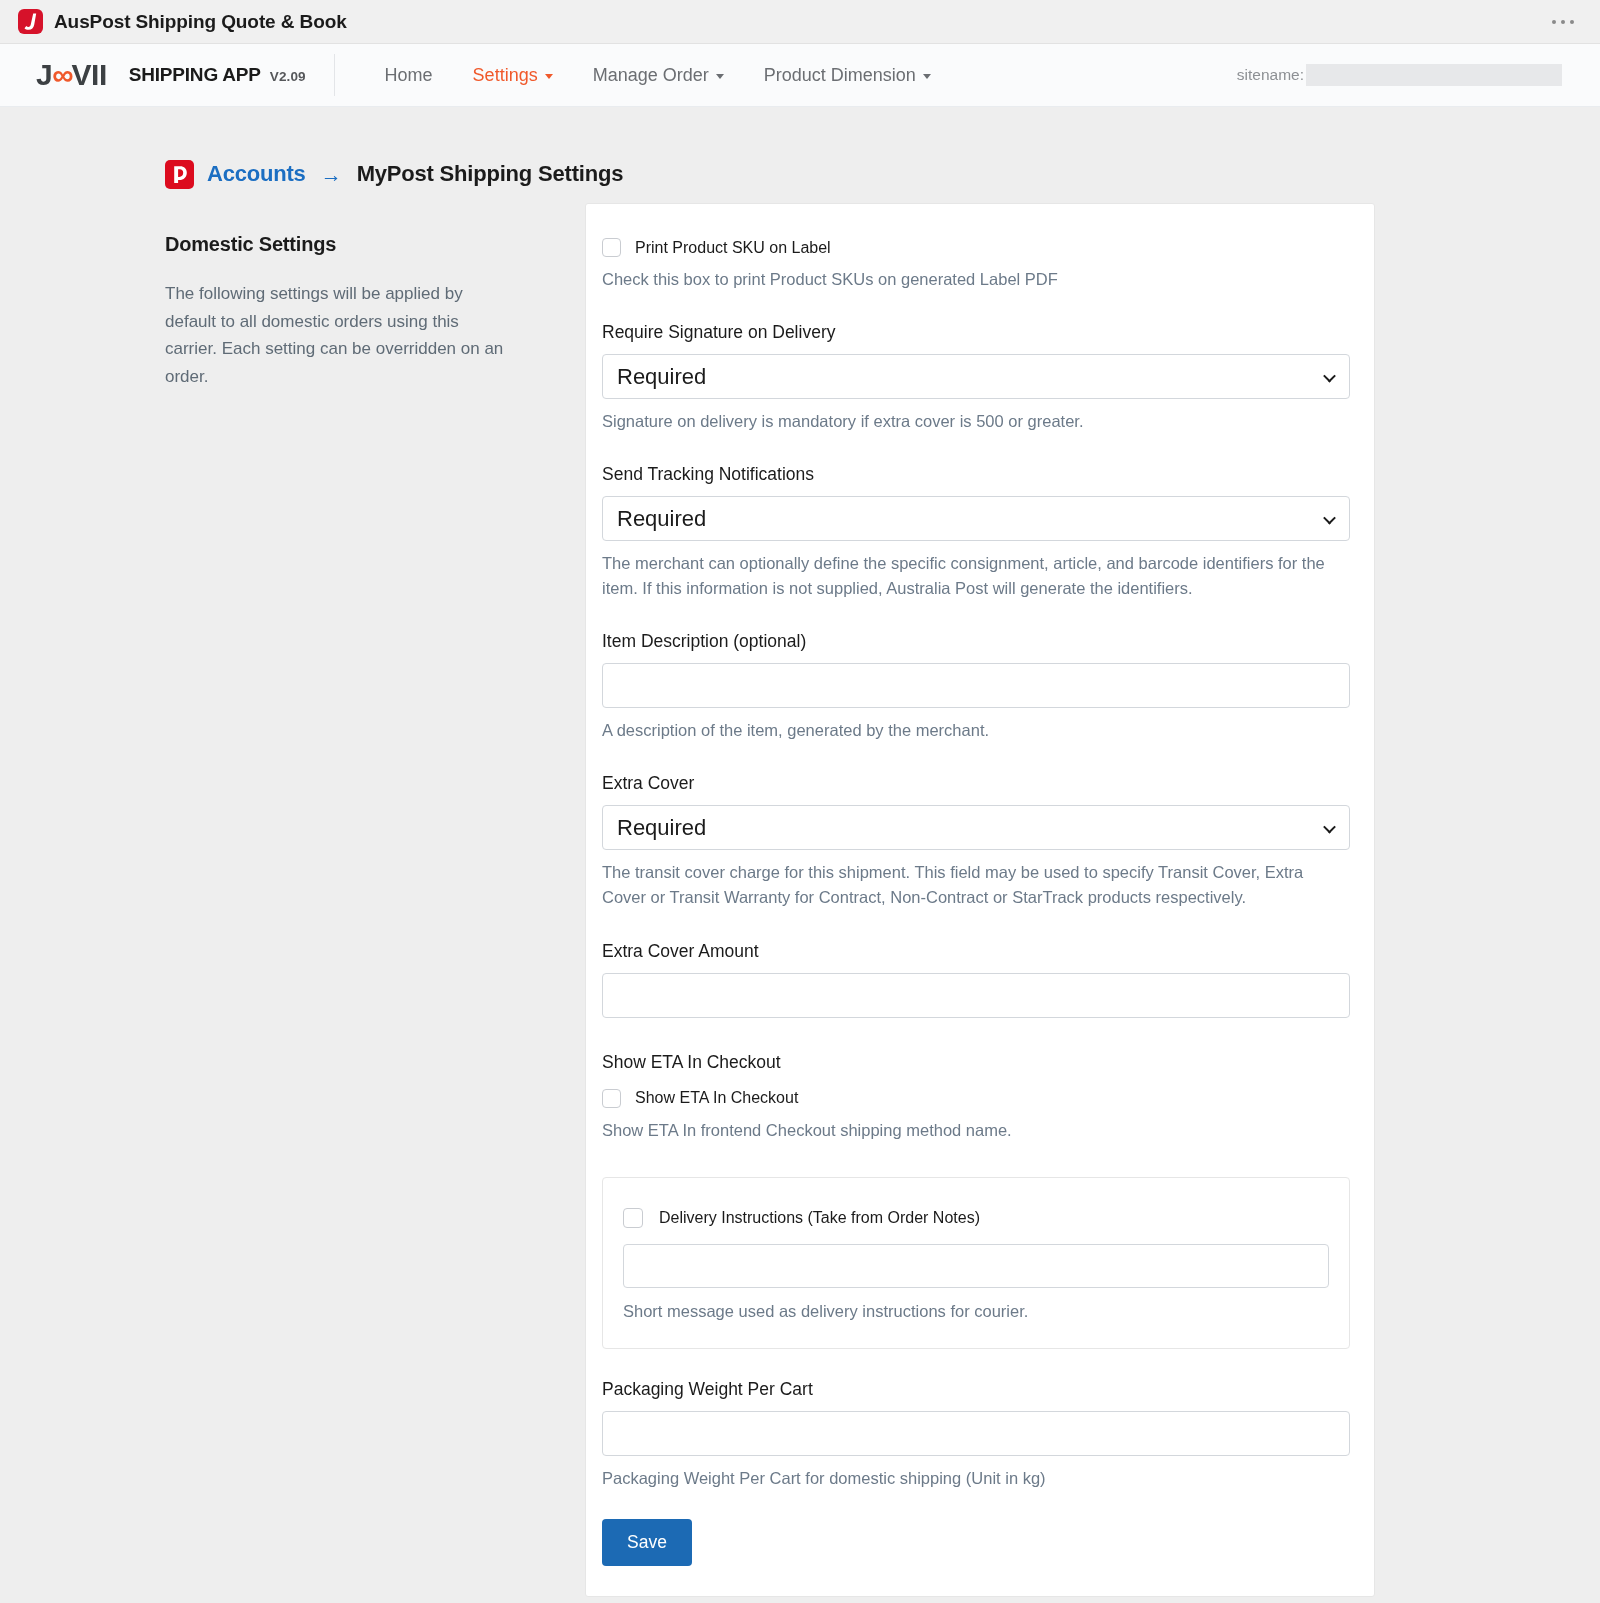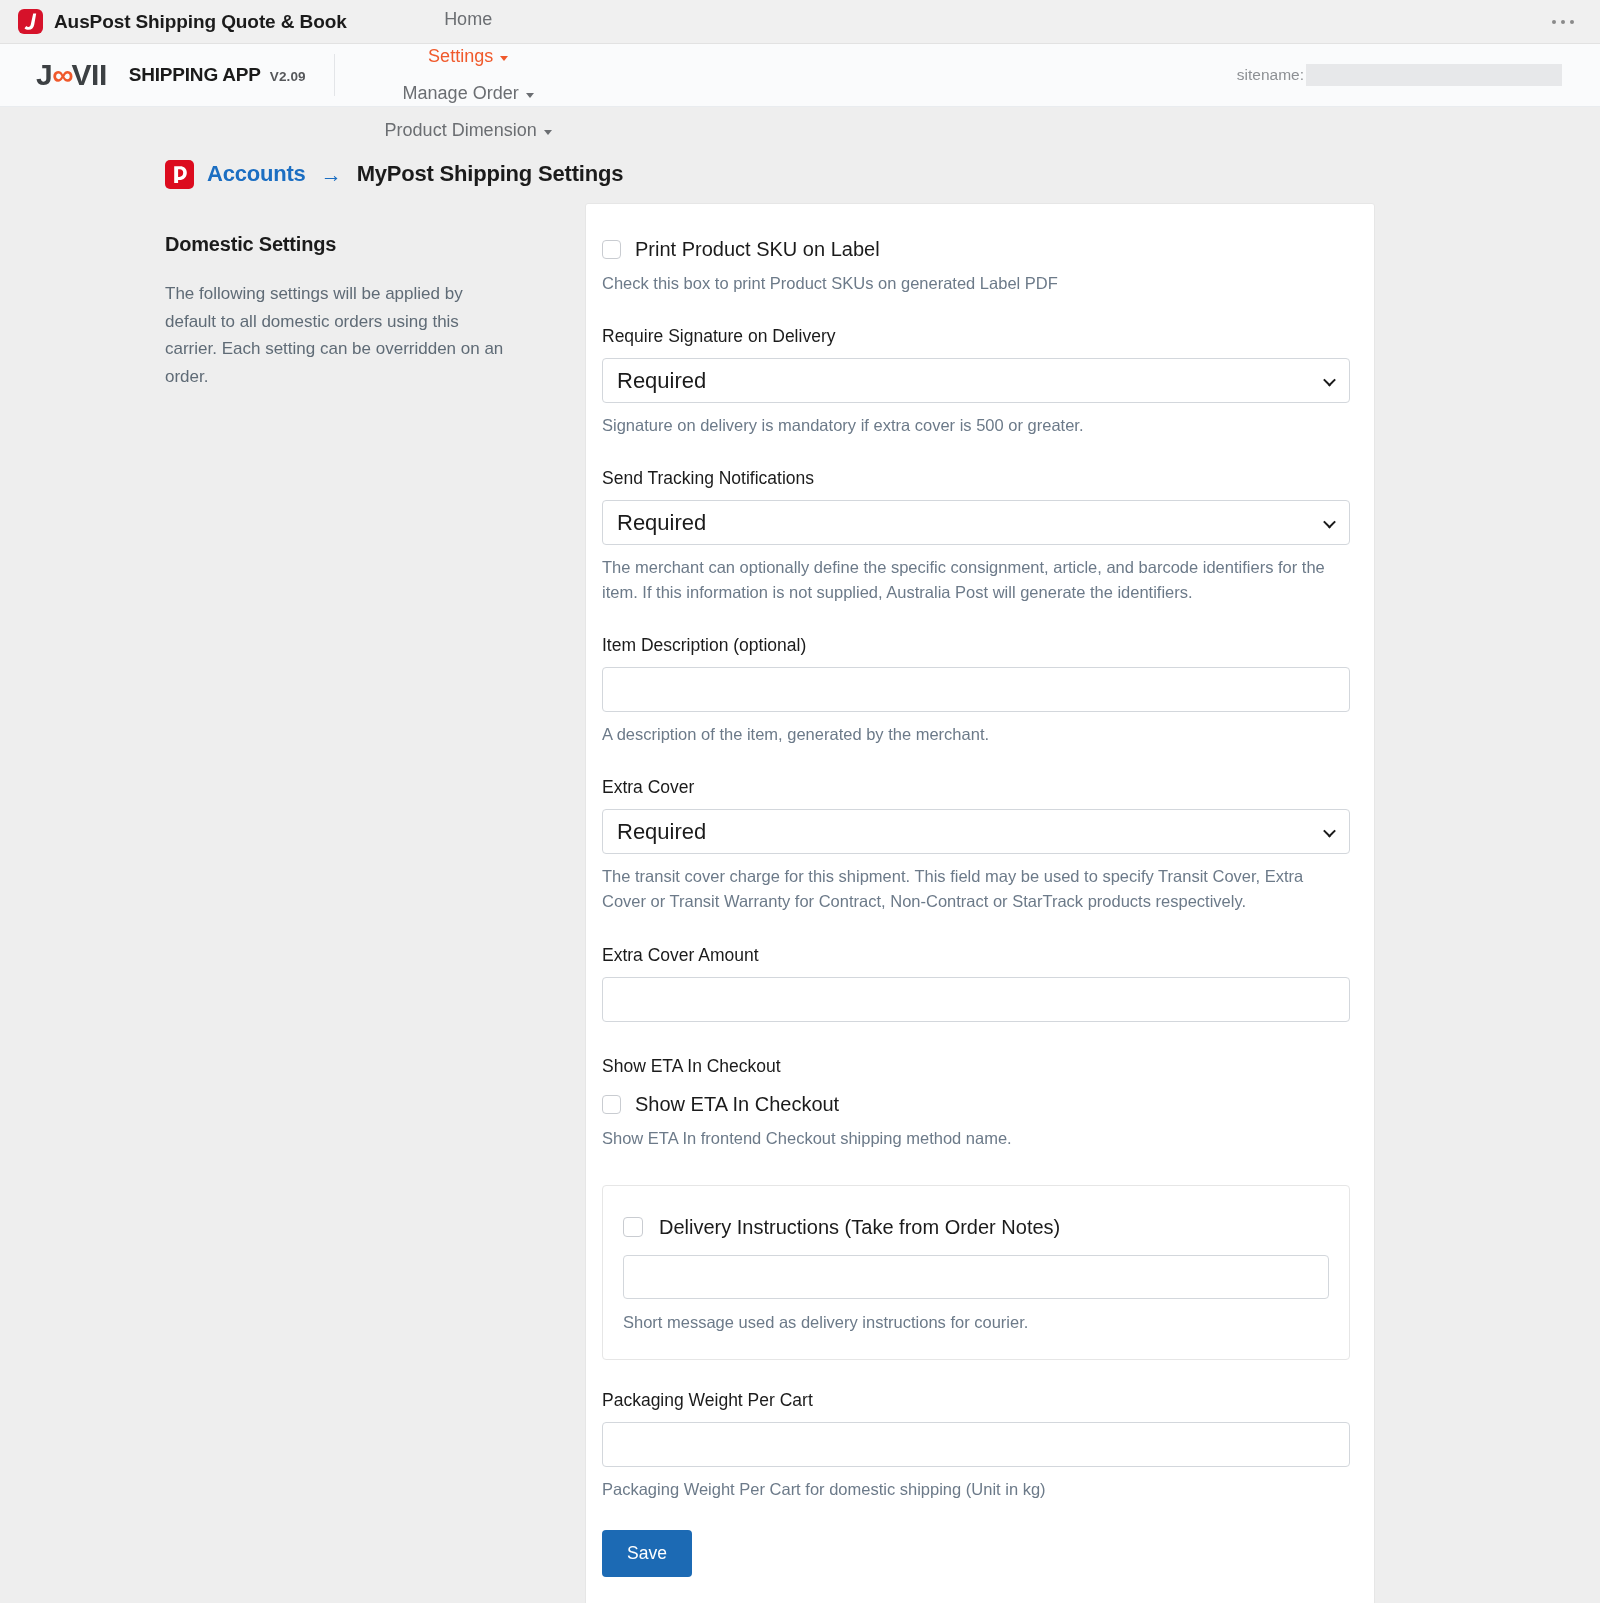--- a/index.html
+++ b/index.html
@@ -83,21 +83,21 @@
     color: #55575a;
     margin-left: 9px;
     letter-spacing: 0.1px;
   }
   .nav-divider {
     width: 1px;
     height: 42px;
     background: #e3e5e8;
     margin: 0 30px 0 28px;
   }
-  .nav-links { display: flex; align-items: center; gap: 0px; flex-direction: column; }
+  .nav-links { display: flex; align-items: center; gap: 0px; }
   .nav-link {
     font-size: 18px;
     color: #6b6e72;
     padding: 8px 20px;
     text-decoration: none;
     cursor: pointer;
     white-space: nowrap;
     display: inline-flex;
     align-items: center;
     gap: 7px;
@@ -207,21 +207,21 @@
   }
   .checkbox {
     width: 19px; height: 19px;
     border: 1px solid #c9ccd1;
     border-radius: 4px;
     background: #fff;
     flex: 0 0 auto;
     cursor: pointer;
   }
   .check-label {
-    font-size: 20px;
+    font-size: 16px;
     color: #1b1b1b;
     cursor: pointer;
   }
   .help {
     font-size: 16.5px;
     color: #6c7a89;
     line-height: 1.52;
     margin: 10px 0 0 0;
   }
   .field-label {

